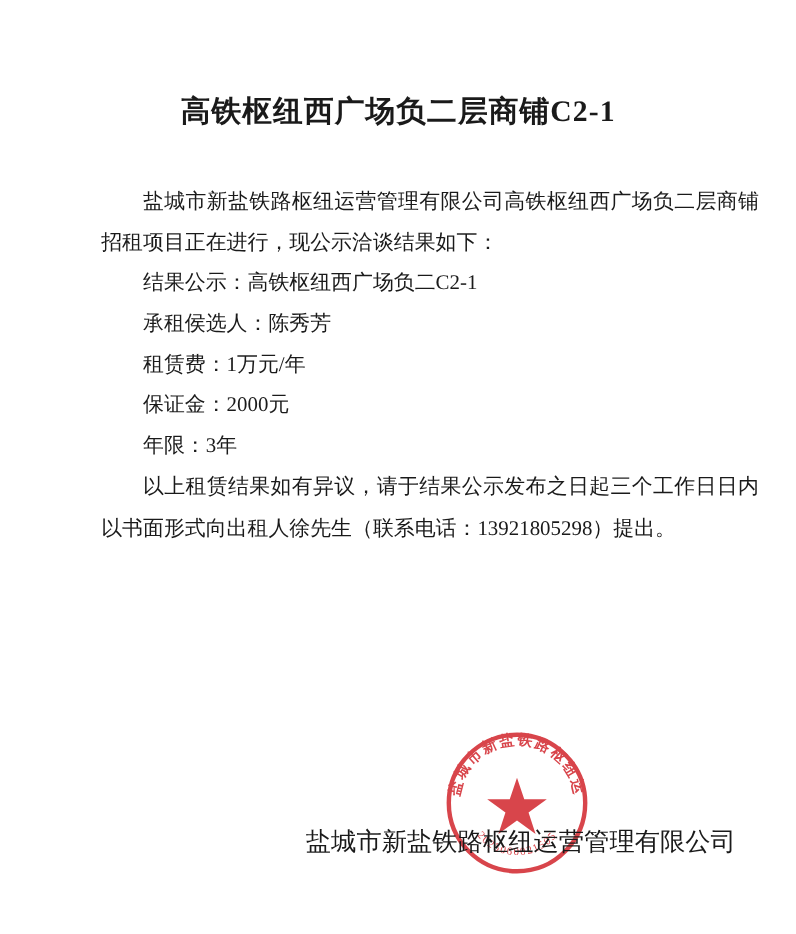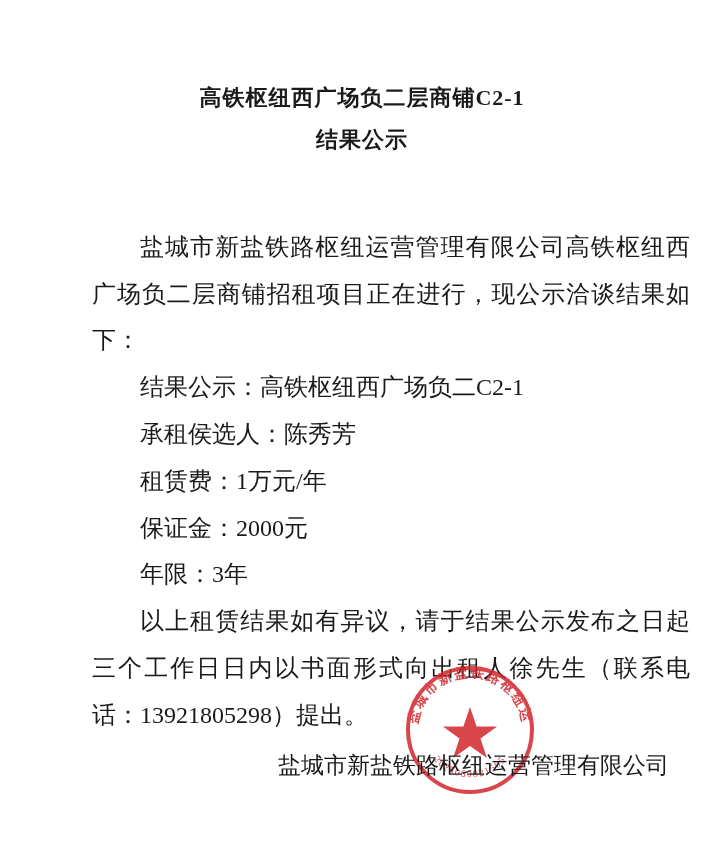--- a/index.html
+++ b/index.html
@@ -18,36 +18,36 @@
   .page {
     position: relative;
     width: 724px;
     height: 849px;
     box-sizing: border-box;
     padding: 0;
   }
   .doc-title {
     text-align: center;
     font-weight: bold;
-    font-size: 22px;
+    font-size: 27px;
     letter-spacing: 1px;
     line-height: 1.45;
     margin: 0;
   }
   .title-line1 {
     padding-top: 82px;
   }
   .title-line2 {
     padding-top: 10px;
   }
   .body-block {
-    margin-top: 68px;
+    margin-top: 44px;
     padding-left: 92px;
     padding-right: 34px;
-    font-size: 24px;
+    font-size: 19px;
     line-height: 1.95;
     text-align: justify;
   }
   .para {
     text-indent: 2em;
     margin: 0;
   }
   .field-line {
     text-indent: 2em;
     margin: 0;
@@ -99,21 +99,20 @@
     letter-spacing: 1.5px;
     fill: #d2252c;
   }
 </style>
 </head>
 <body>
 
 <div class="page">
 
   <h1 class="doc-title title-line1">高铁枢纽西广场负二层商铺C2-1</h1>
-  <h1 class="doc-title title-line2">结果公示</h1>
 
   <div class="body-block">
 
     <p class="para">盐城市新盐铁路枢纽运营管理有限公司高铁枢纽西广场负二层商铺招租项目正在进行，现公示洽谈结果如下：</p>
 
     <p class="field-line">
       <span>结果公示：</span><span>高铁枢纽西广场负二C2-1</span>
     </p>
 
     <p class="field-line">

